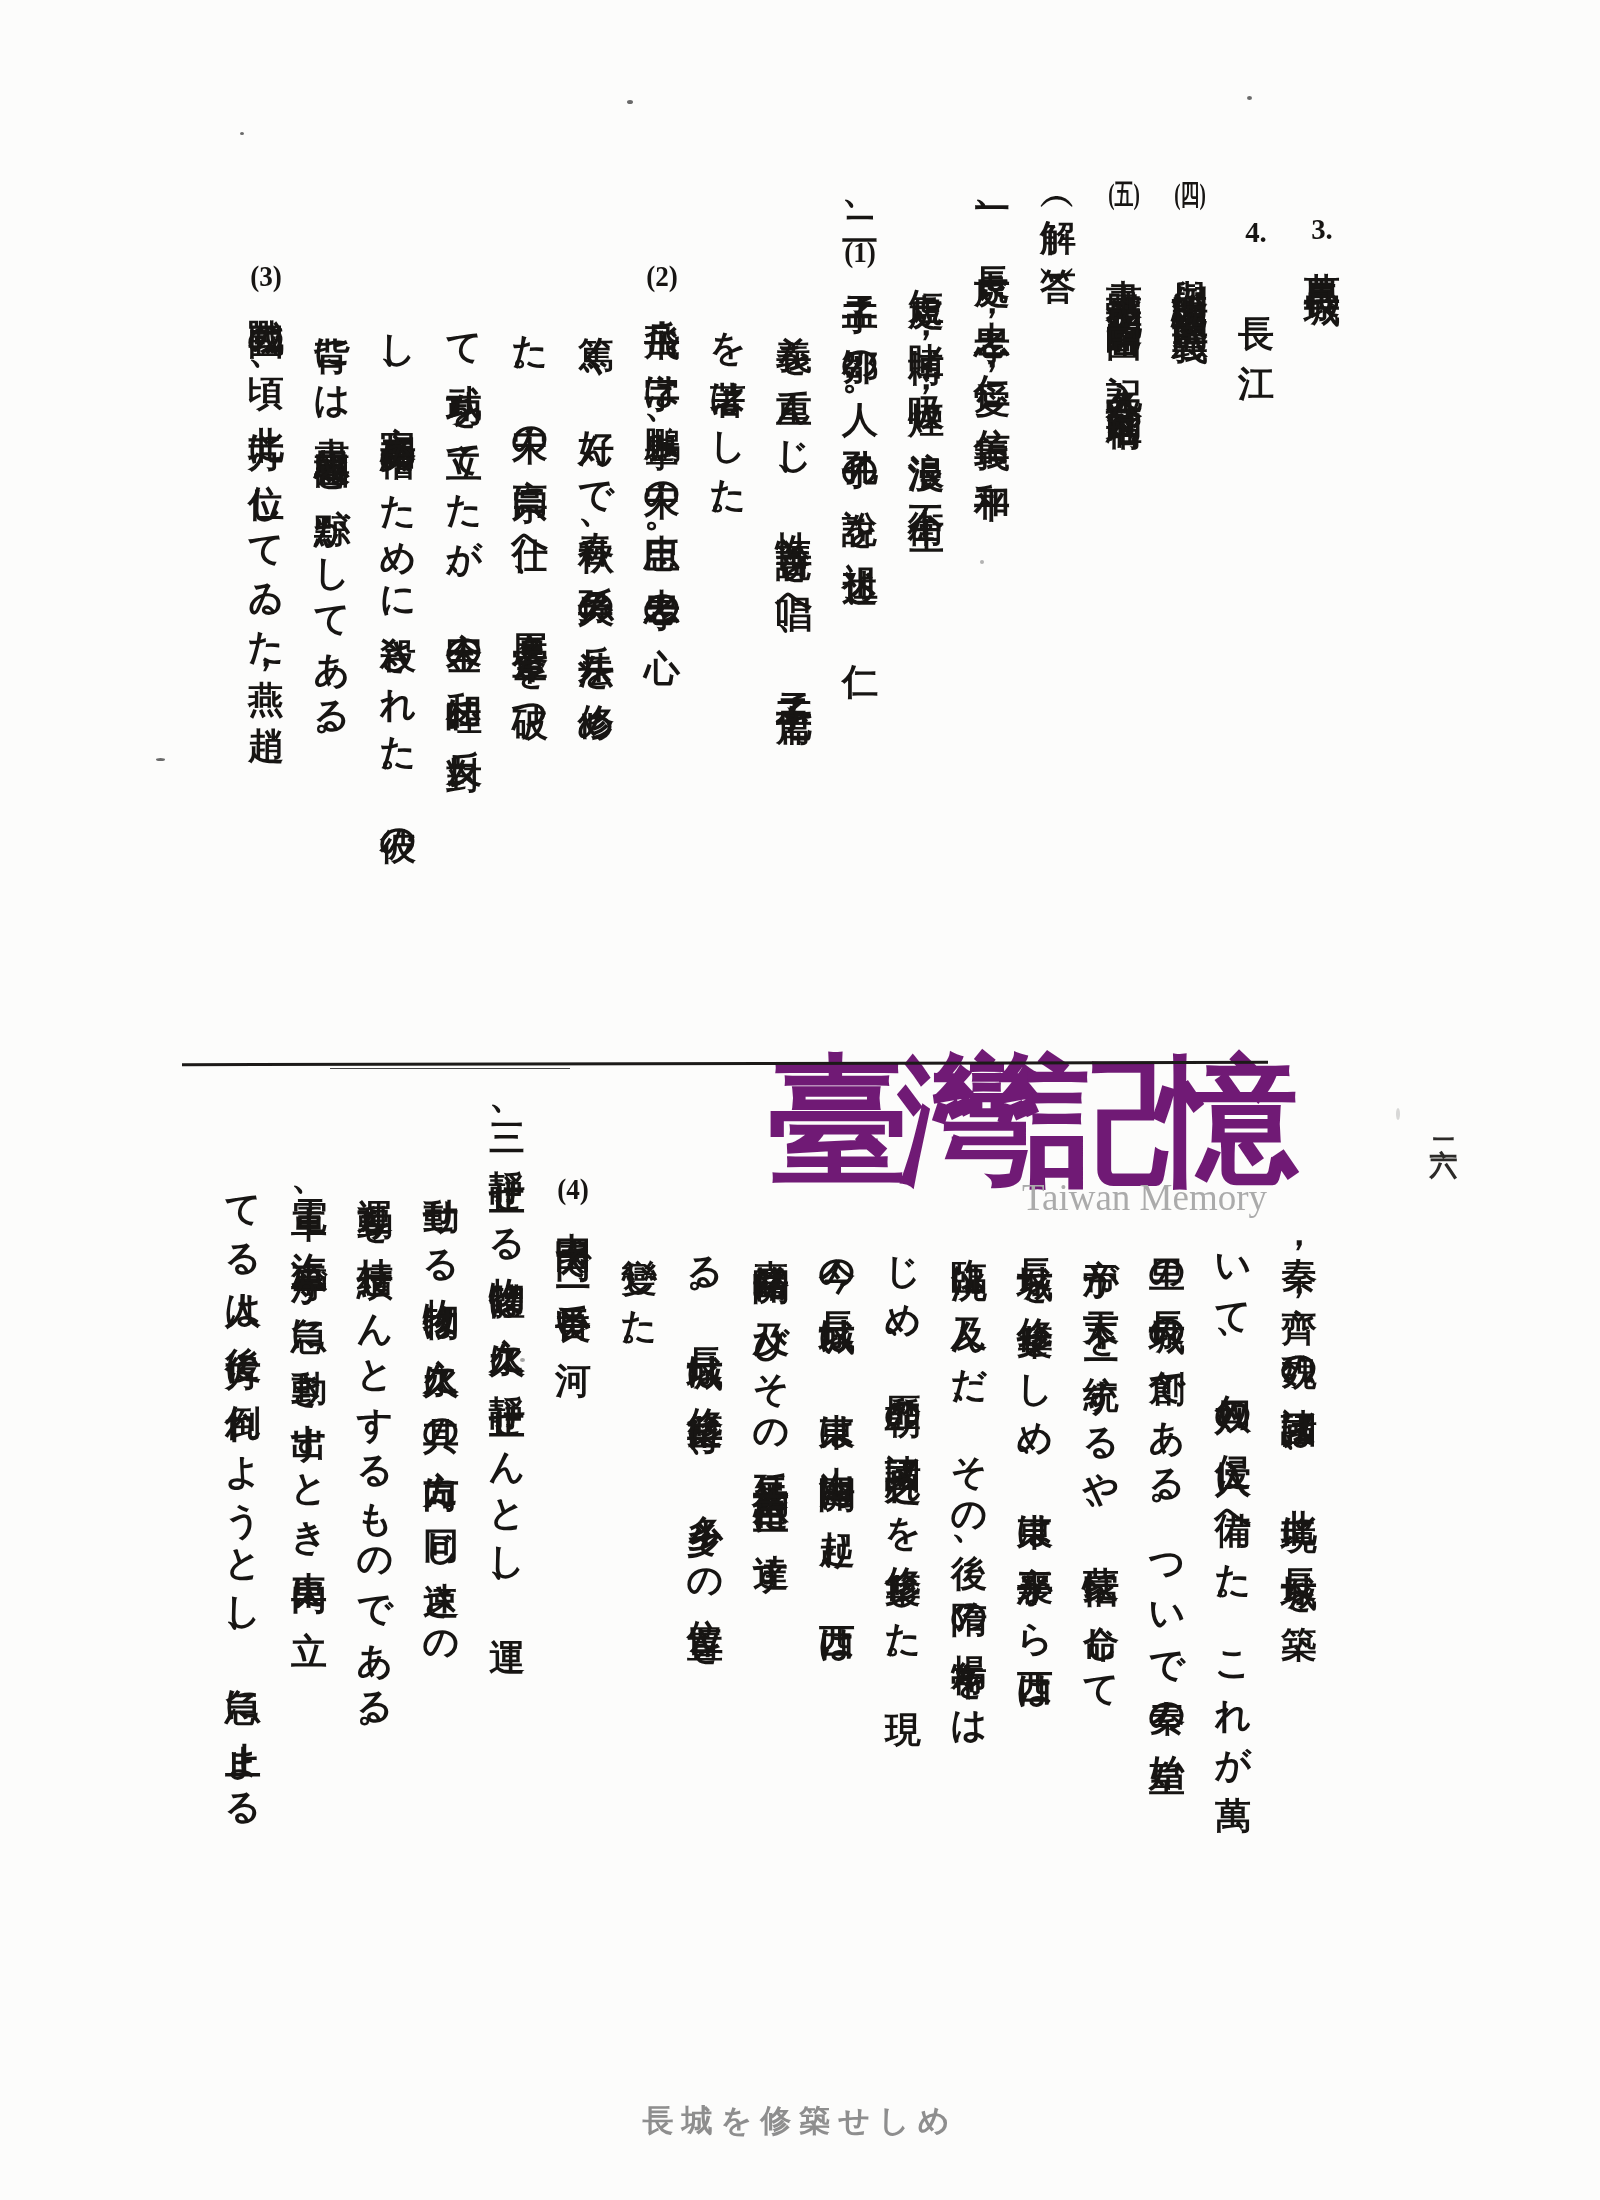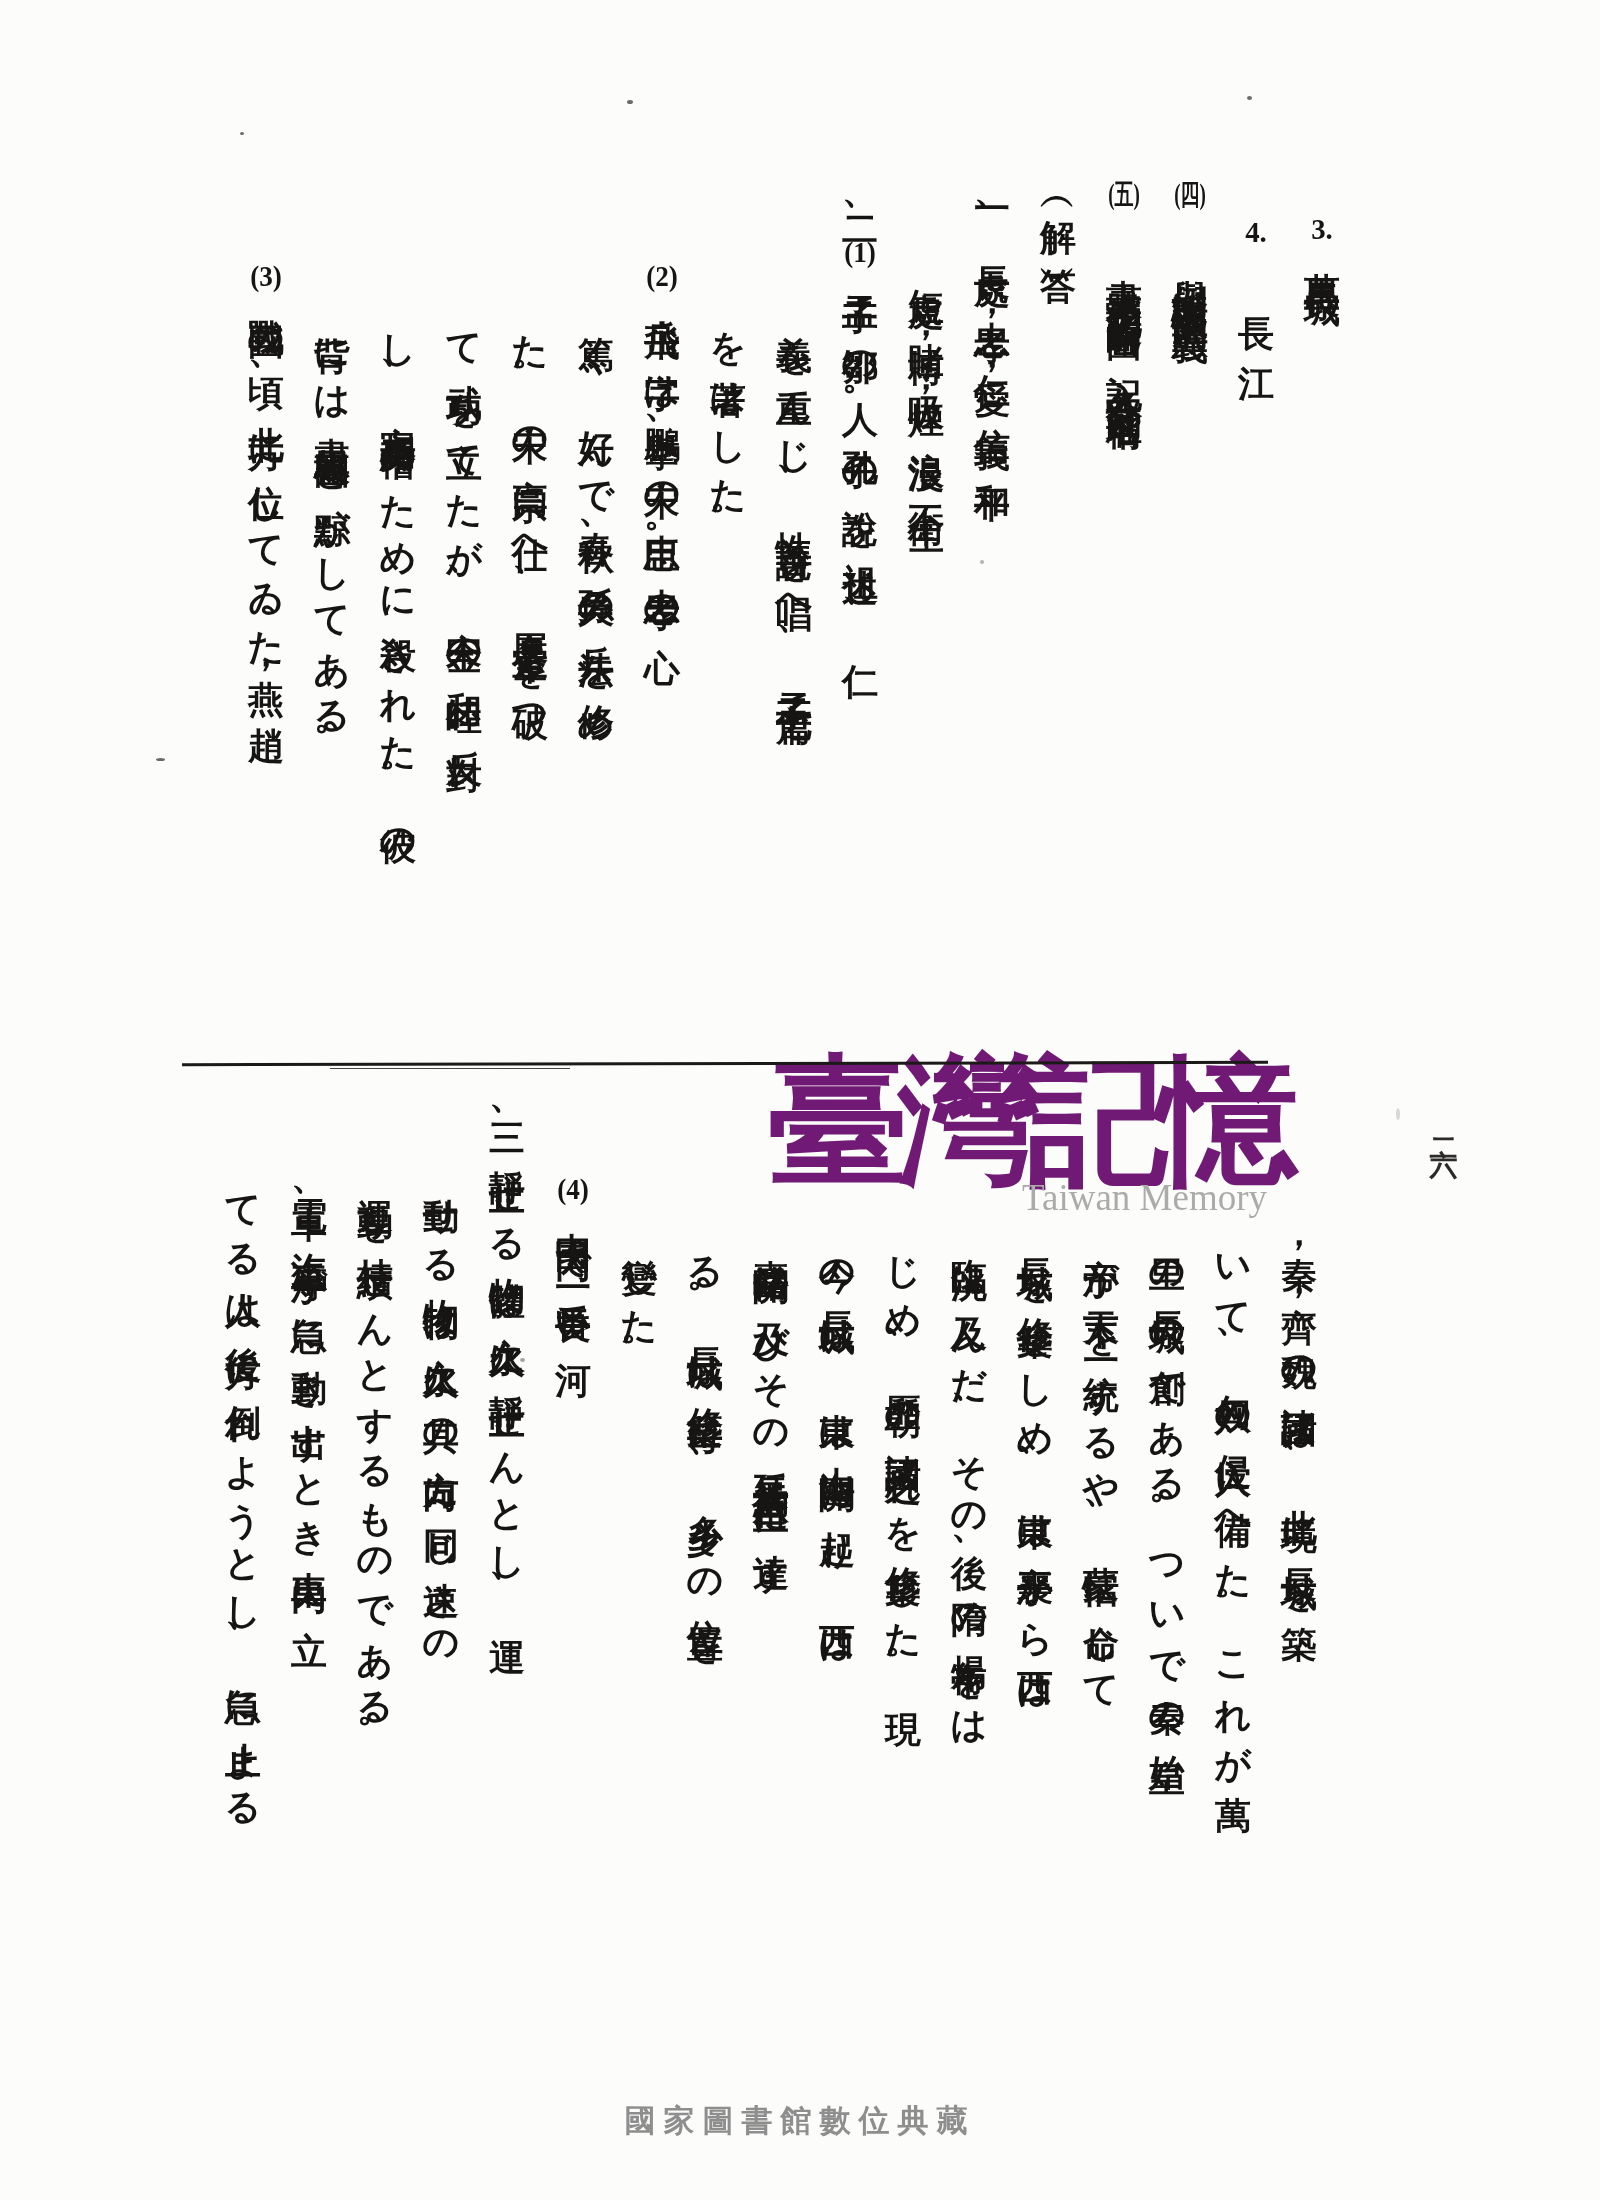--- a/index.html
+++ b/index.html
@@ -109,21 +109,21 @@
     <div class="tcol" style="padding-top: 85px;"><span class="tcy">(4)</span>中國內で一番長い河</div>
     <div class="tcol" style="padding-top: 5px;">三、靜止せる物體は永久に靜止せんとし、運</div>
     <div class="tcol" style="padding-top: 80px;">動せる物物は永久に其の方向に同じ速さの</div>
     <div class="tcol" style="padding-top: 80px;">運動を持續せんとするものである。</div>
     <div class="tcol" style="padding-top: 80px;">電車、汽車等が急に動き出すとき車內に立</div>
     <div class="tcol" style="padding-top: 80px;">てる人は後方に倒れようとし、急に止まる</div>
   </div>
 
 <div id="page-number">二六</div>
 
-<div id="footer-caption">國家圖書館數位典藏</div>
+<div id="footer-caption">長城を修築せしめ</div>
 
 <div class="speck" style="left:627px;top:100px;width:6px;height:4px"></div>
 <div class="speck" style="left:1247px;top:96px;width:5px;height:4px"></div>
 <div class="speck" style="left:240px;top:132px;width:4px;height:3px"></div>
 <div class="speck" style="left:156px;top:758px;width:9px;height:3px"></div>
 <div class="speck" style="left:520px;top:1358px;width:5px;height:4px;opacity:.6"></div>
 <div class="speck" style="left:1396px;top:1108px;width:4px;height:12px;opacity:.25"></div>
 <div class="speck" style="left:980px;top:560px;width:4px;height:4px;opacity:.5"></div>
 
 </body></html>

